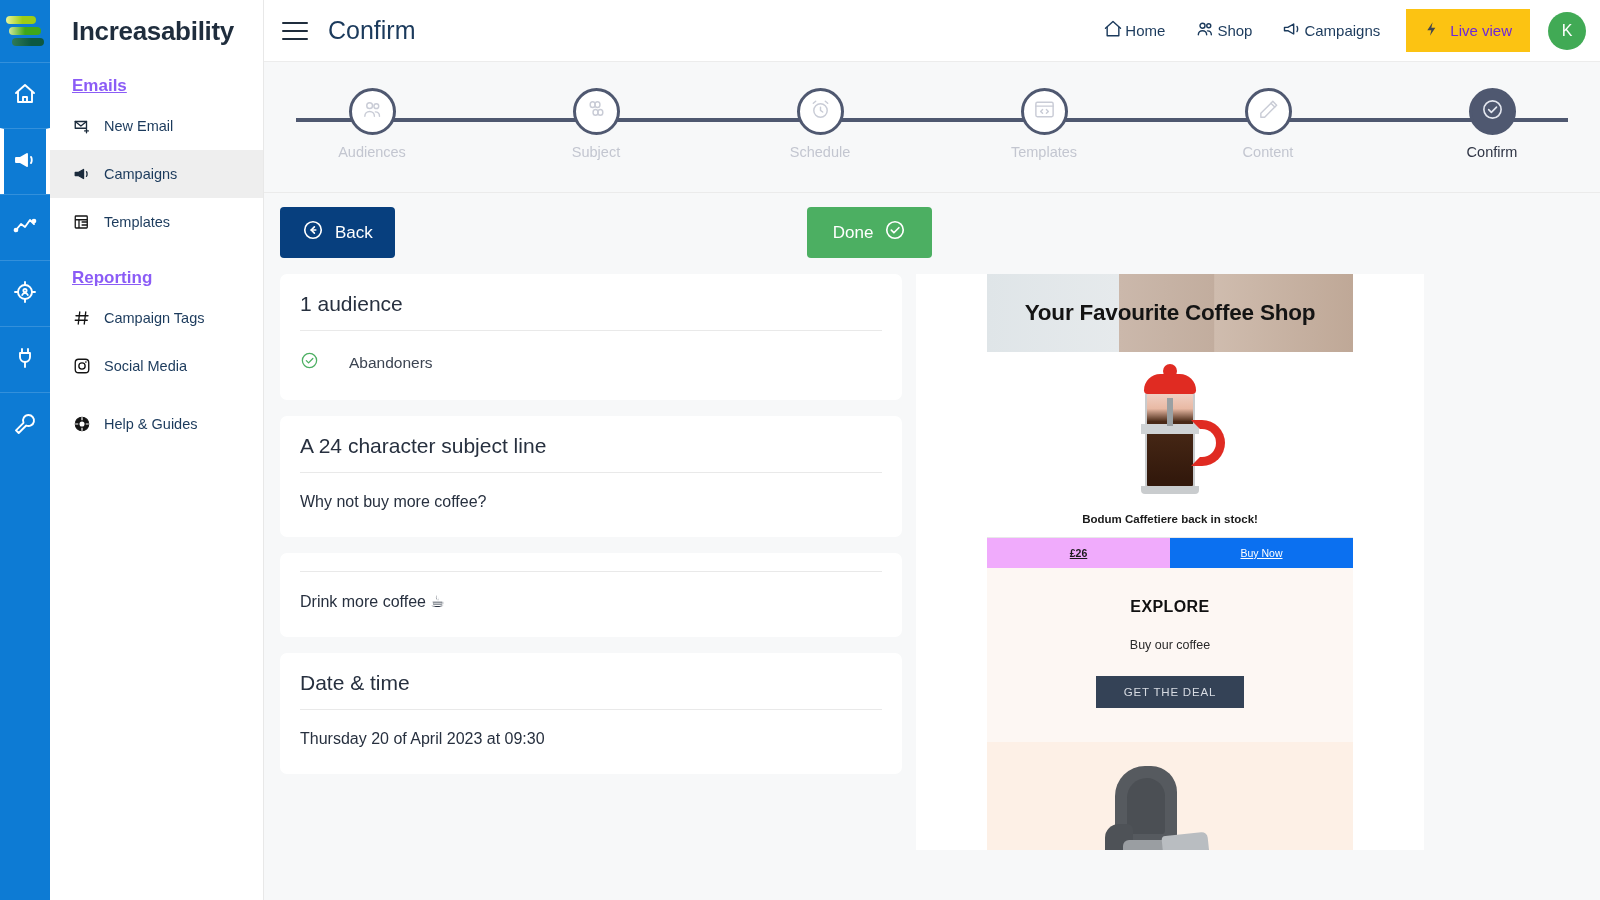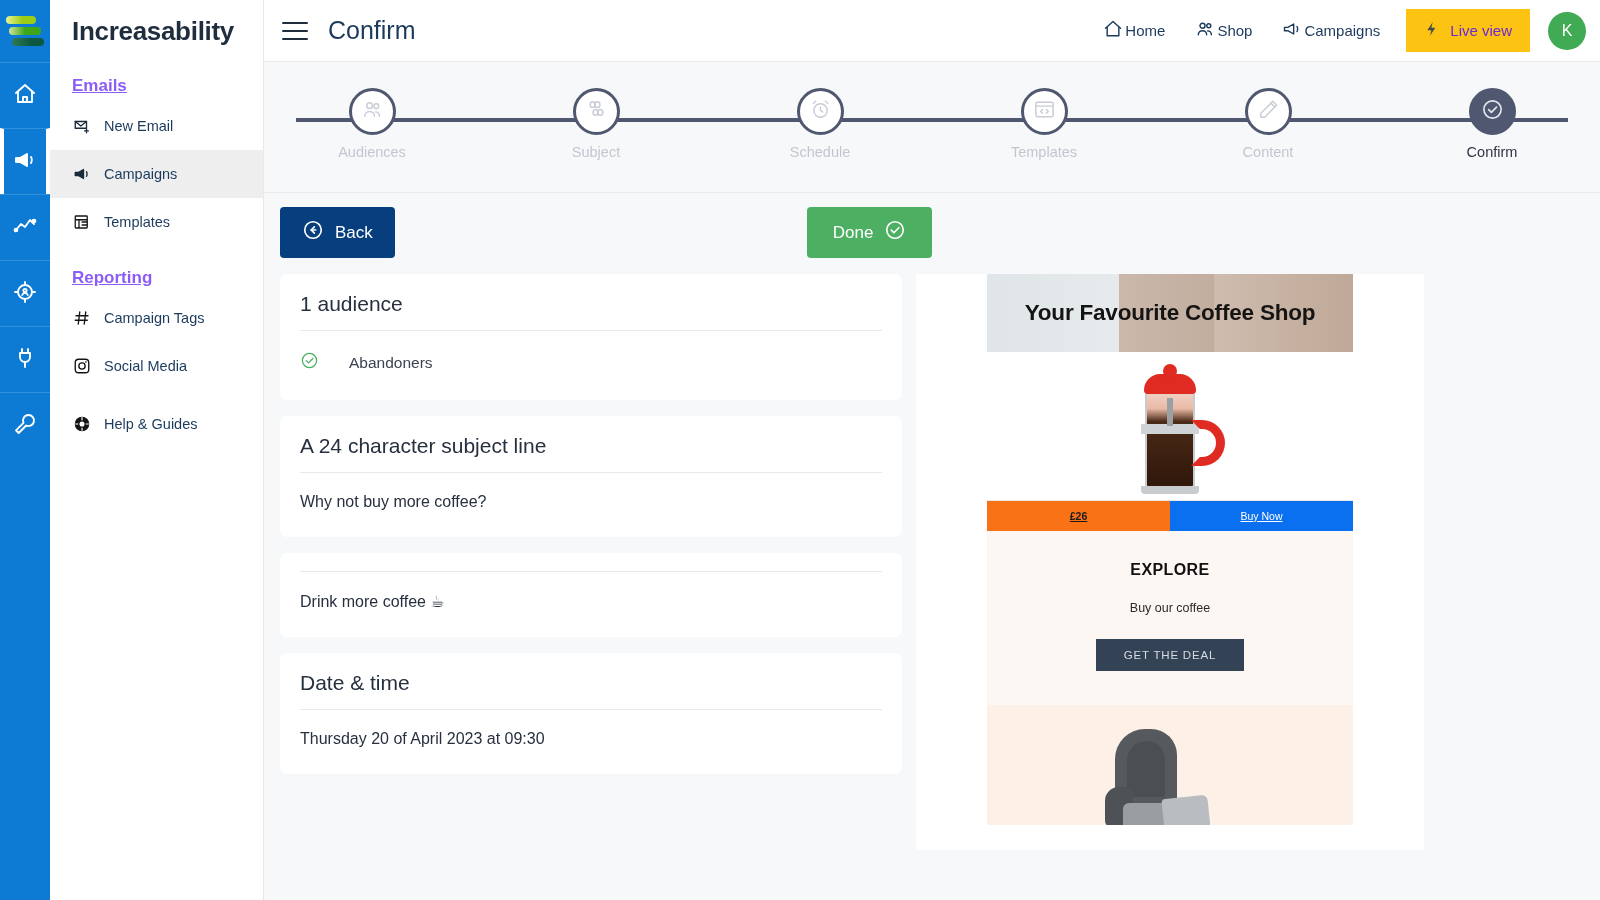--- a/index.html
+++ b/index.html
@@ -145,21 +145,21 @@
   .press { width: 126px; height: 138px; margin: 0 auto; position: relative; }
   .press .lid { position:absolute; left:37px; top:12px; width:52px; height:20px; background:#e02b22; border-radius: 26px 26px 6px 6px; }
   .press .knob { position:absolute; left:56px; top:2px; width:14px; height:14px; border-radius:50%; background:#e02b22; }
   .press .glass { position:absolute; left:38px; top:30px; width:50px; height:96px; background:linear-gradient(180deg,#f0cfc3 0%,#e8b9a4 16%,#4a2a17 30%,#33190c 92%); border:2px solid #c9ccce; border-radius: 3px; }
   .press .band { position:absolute; left:34px; top:62px; width:58px; height:10px; background:#cfd3d5; }
   .press .plunge { position:absolute; left:60px; top:36px; width:6px; height:28px; background:#9aa0a3; }
   .press .handle { position:absolute; left:84px; top:58px; width:34px; height:46px; border:9px solid #e02b22; border-left-color:transparent; border-radius:0 26px 26px 0; }
   .press .foot { position:absolute; left:34px; top:124px; width:58px; height:8px; background:#c9ccce; border-radius:0 0 4px 4px; }
   .prod-cap { font-size: 11.5px; font-weight: 700; color:#1a1a1a; padding: 13px 0 12px 0; }
   .prod-bar { display:flex; border-top:1px solid #e8e8e8; }
-  .prod-price { flex:1; text-align:center; font-size: 10.5px; font-weight:700; color:#1a1a1a; padding: 9px 0; background:#f97316;text-decoration:underline; }
+  .prod-price { flex:1; text-align:center; font-size: 10.5px; font-weight:700; color:#1a1a1a; padding: 9px 0; background:#f0abfc;text-decoration:underline; }
   .prod-buy { flex:1; text-align:center; font-size: 10.5px; color:#ffffff; padding: 9px 0; background:#0b70f0; text-decoration: underline; cursor:pointer; }
   .email-explore { background:#fdf7f3; text-align:center; padding: 30px 0 34px 0; }
   .email-explore .ex-h { font-size: 16px; font-weight:700; color:#111; letter-spacing:.4px; }
   .email-explore .ex-s { font-size: 12.5px; color:#2a2a2a; padding-top: 22px; }
   .email-explore .ex-btn {
     display:inline-block; margin-top: 24px; background:#344256; color:#d7dbe2;
     font-size: 11.5px; letter-spacing:.8px; padding: 10px 28px; cursor:pointer;
   }
   .email-chair { background:#fdf0e6; height: 120px; position:relative; overflow:hidden; }
   .chair { position:absolute; left: 118px; top: 24px; width: 120px; height: 110px; }
@@ -519,20 +519,21 @@
           <div class="email-prod">
             <div class="press">
               <div class="glass"></div>
                 <div class="band"></div>
                 <div class="plunge"></div>
               <div class="handle"></div>
                 <div class="lid"></div>
                 <div class="knob"></div>
                 <div class="foot"></div>
             </div>
+            <div class="prod-cap">Bodum Caffetiere back in stock!</div>
             <div class="prod-bar">
               <div class="prod-price">£26</div>
               <div class="prod-buy">Buy Now</div>
             </div>
           </div>
 
           <div class="email-explore">
             <div class="ex-h">EXPLORE</div>
             <div class="ex-s">Buy our coffee</div>
             <div class="ex-btn">GET THE DEAL</div>

